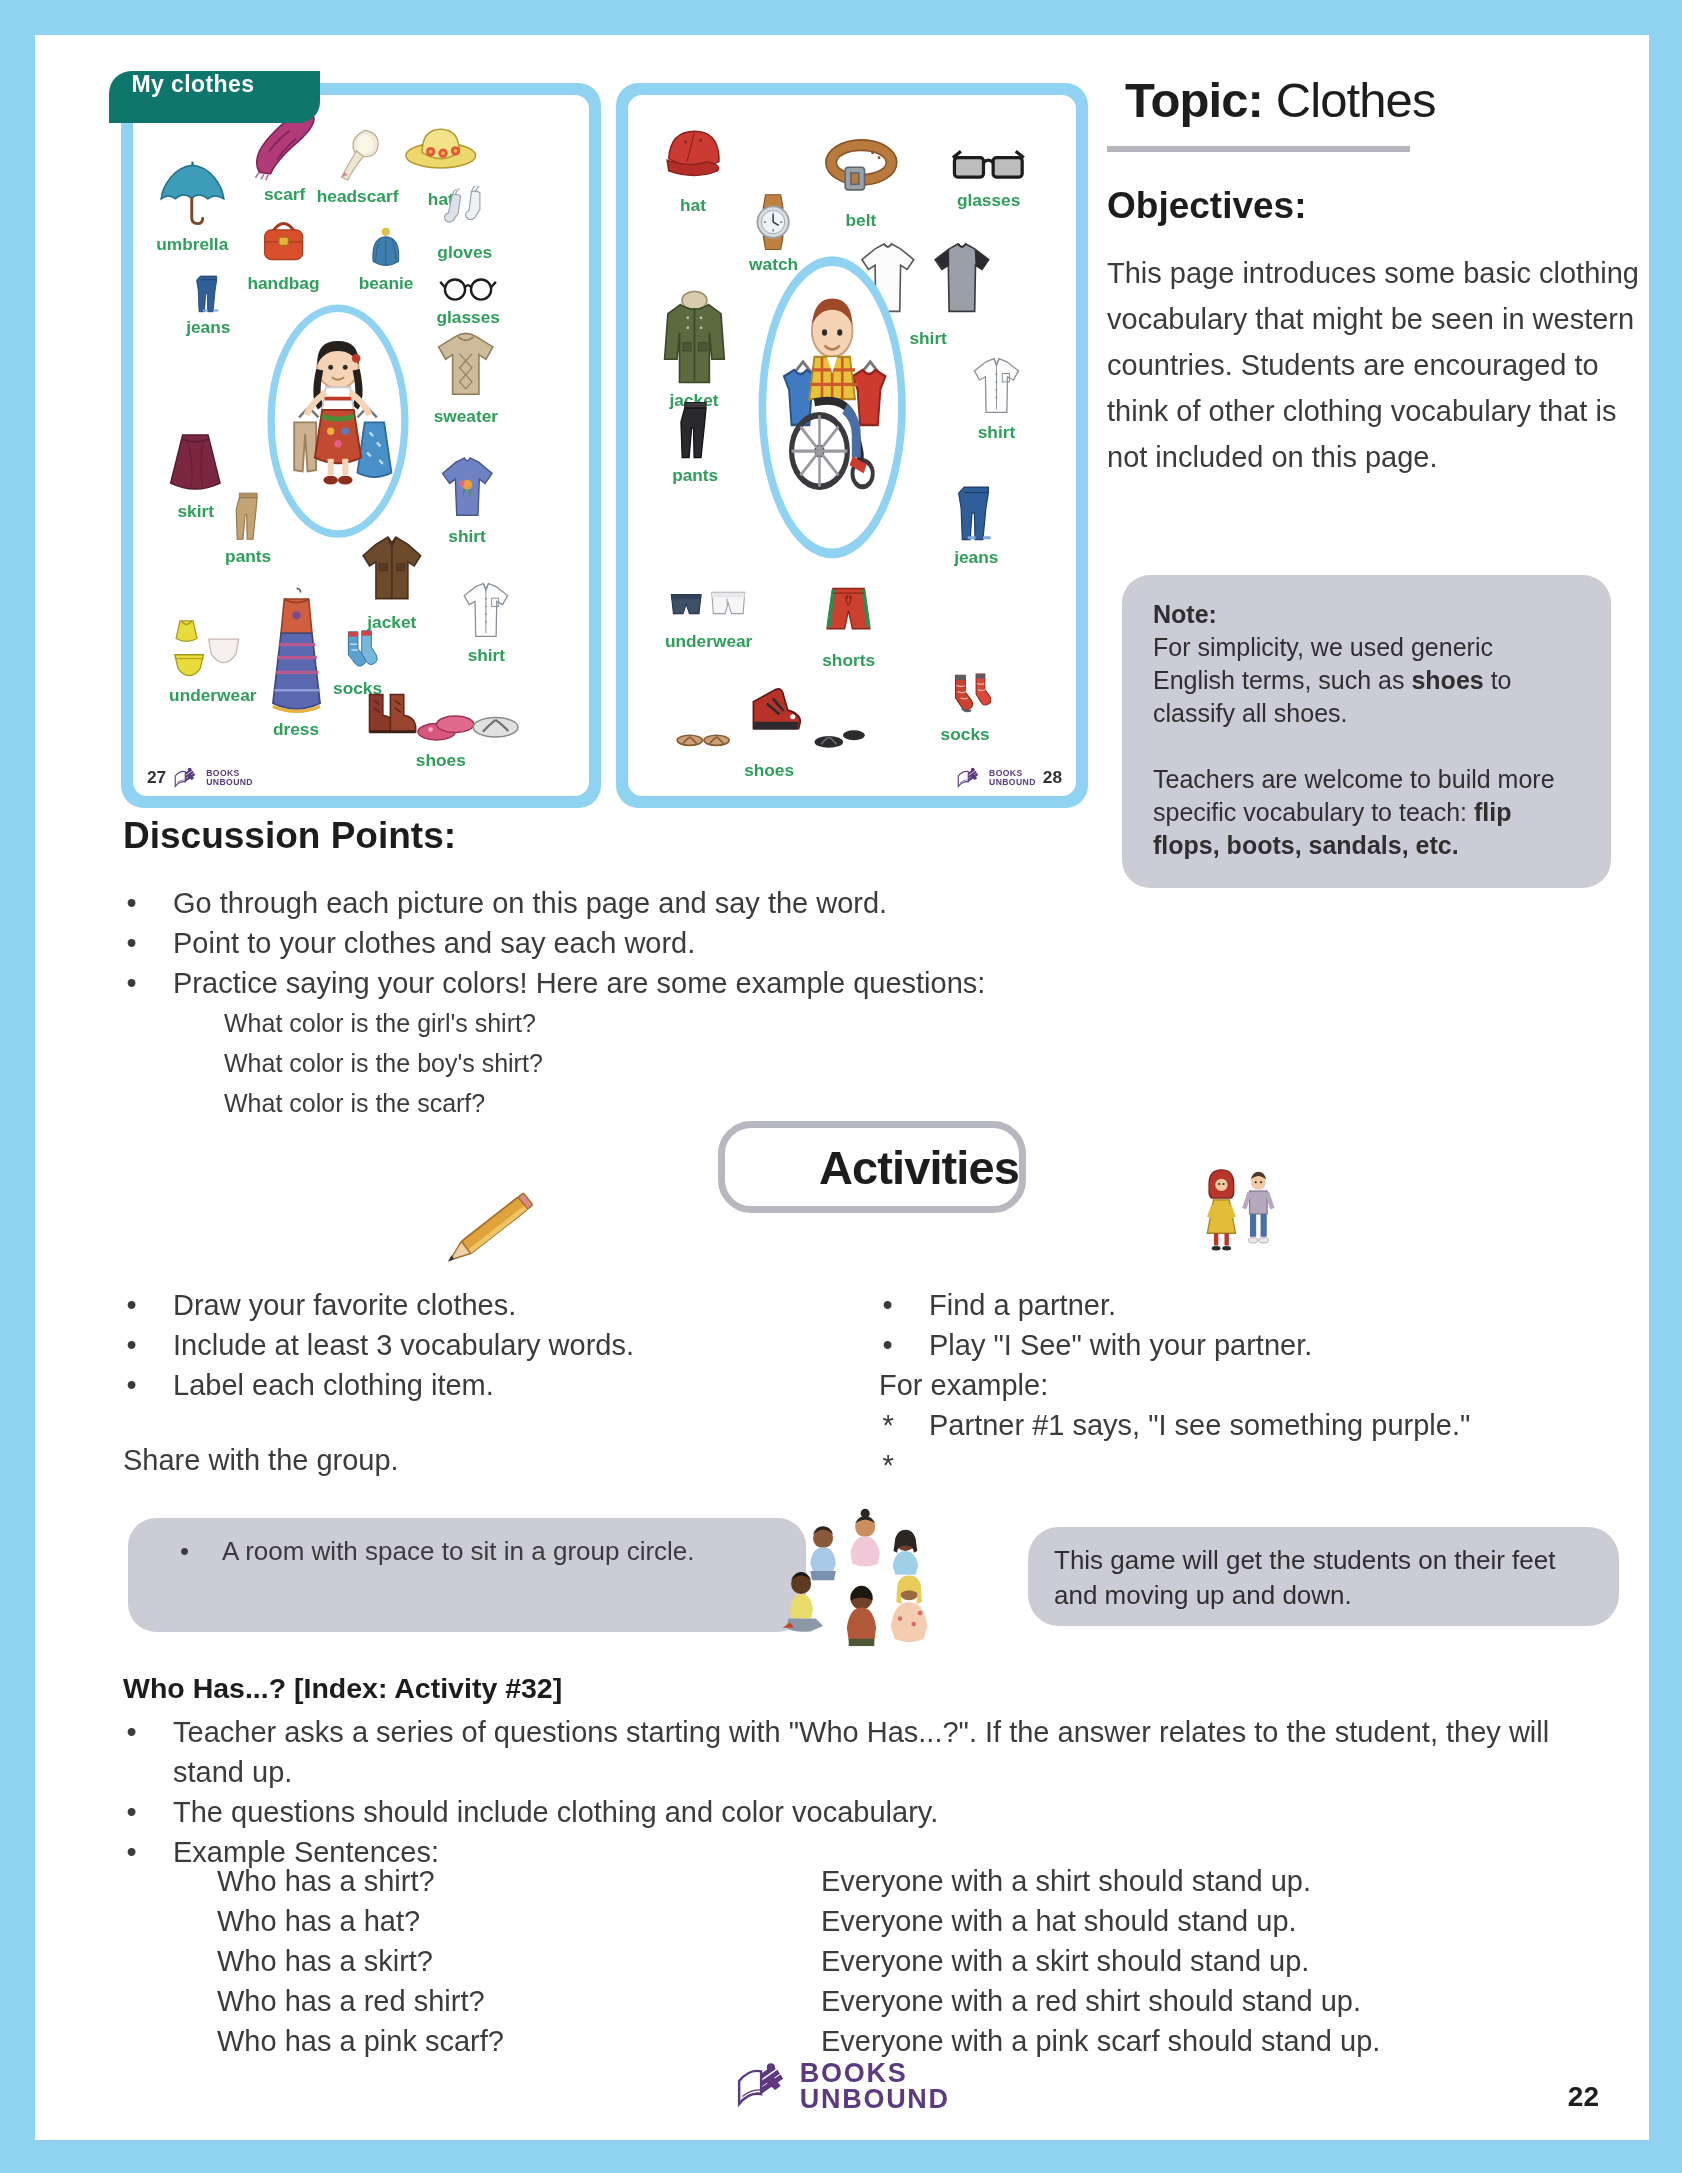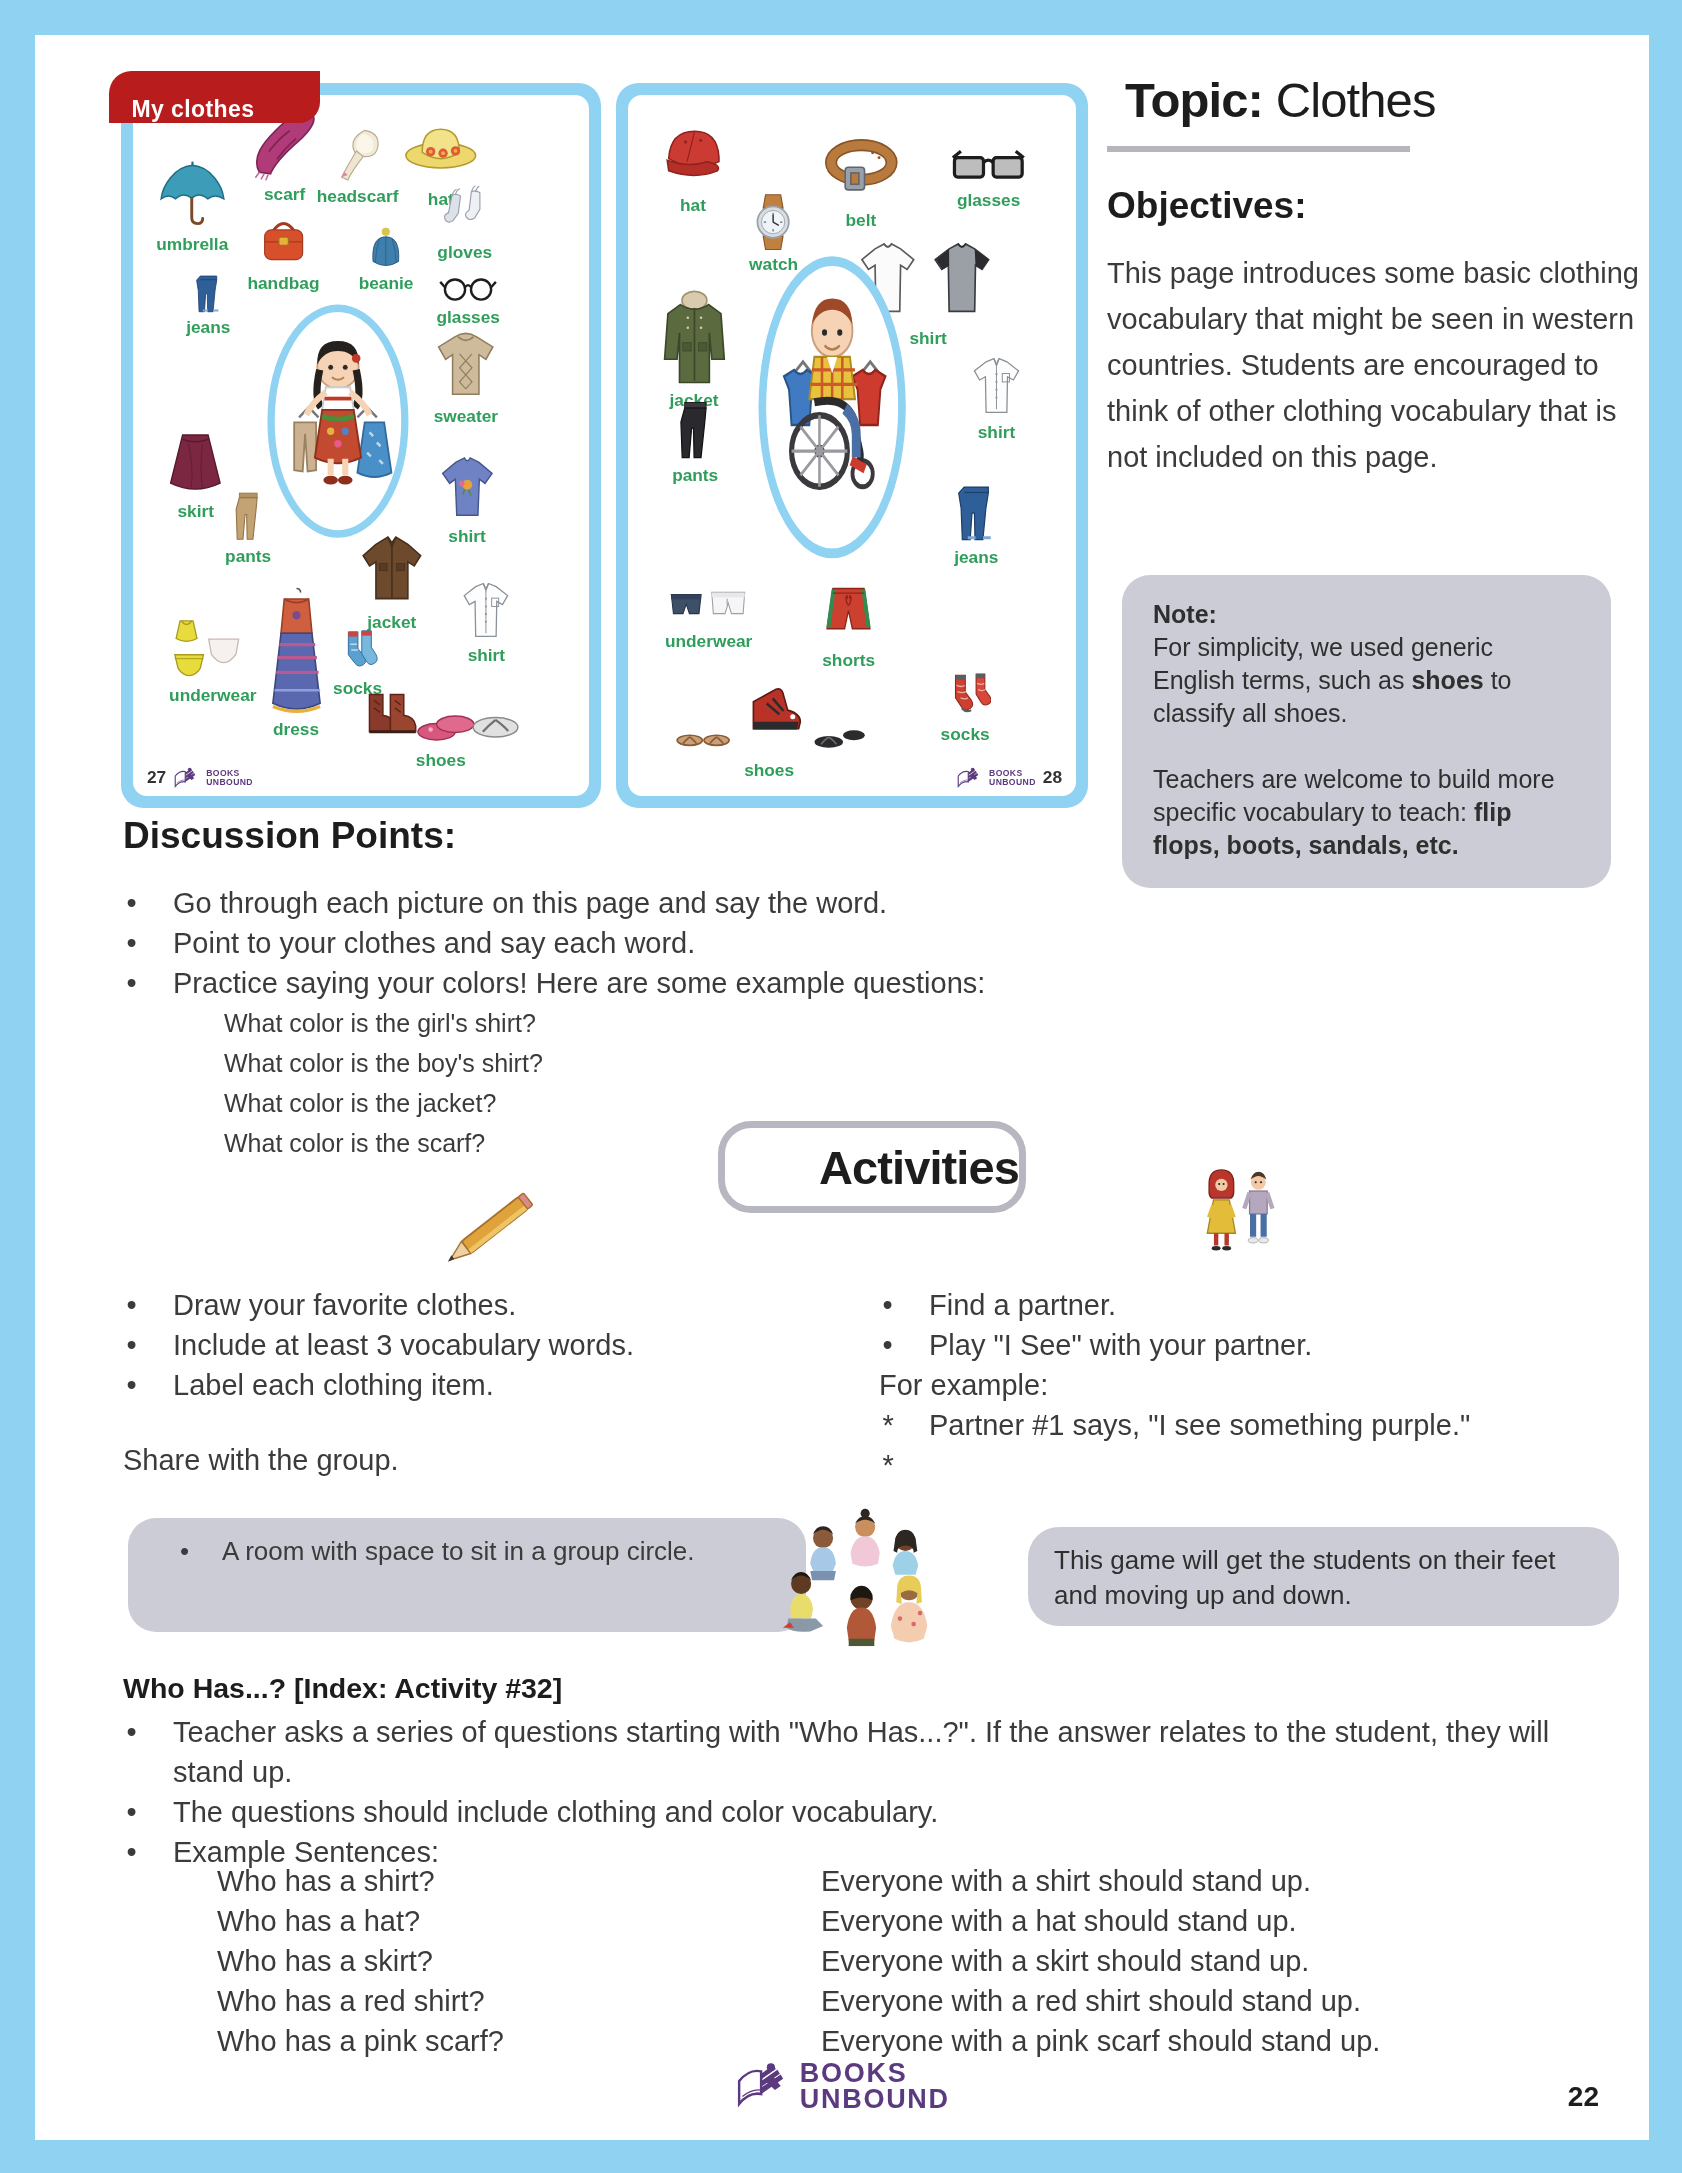--- a/index.html
+++ b/index.html
@@ -2,21 +2,21 @@
 <html style="font-size:14px"><head>
 <meta charset="utf-8">
 <style>
   html,body{margin:0;padding:0}
   body{width:1683px;height:2174px;position:relative;font-family:"Liberation Sans",sans-serif;background:#8fd2f2;overflow:hidden}
   .inner{position:absolute;left:35px;top:35px;width:1614px;height:2105px;background:#ffffff}
 
   
   .card{position:absolute;background:#8fd2f2;border-radius:22.5px;padding:12px;box-sizing:border-box}
   .card-inner{position:relative;width:100%;height:100%;background:#fff;border-radius:14px}
-  .card-tab{position:absolute;left:-12px;top:-12px;width:211px;height:52px;background:#b91c1c;border-radius:22.5px 0 21px 0;z-index:3;display:flex;align-items:flex-end;padding-left:22.5px;box-sizing:border-box}
+  .card-tab{position:absolute;left:-12px;top:-12px;width:211px;height:52px;background:#0f766e;border-radius:22.5px 0 21px 0;z-index:3;display:flex;align-items:flex-start;padding-left:22.5px;box-sizing:border-box}
   .card-tab span{color:#fff;font-weight:bold;font-size:23px;letter-spacing:0.4px}
   .card-items{position:absolute;left:0;top:0;right:0;bottom:0;z-index:1}
   .card-item{position:absolute;display:flex;flex-direction:column;align-items:center}
   .card-item .ic{display:block;width:100%}
   .card-item .ic svg{width:100%;height:auto;display:block}
   .card-item.fig .ic{height:100%}
   .card-item.fig .ic svg{height:100%}
   .card-item .lbl{font-size:17.3px;font-weight:bold;color:#2f9e5a;margin-top:2.6px;white-space:nowrap}
   .card-foot{position:absolute;bottom:7px;display:flex;align-items:center;gap:7px;z-index:2}
   .card-foot.fl{left:14px}.card-foot.fr{right:14px}
@@ -596,21 +596,20 @@
     <div class="brow">
         <span class="mark">•</span>
         <span>Point to your clothes and say each word.</span>
       </div>
     <div class="brow">
         <span class="mark">•</span>
         <span>Practice saying your colors! Here are some example questions:</span>
       </div>
     <div class="qline">What color is the girl's shirt?</div>
     <div class="qline">What color is the boy's shirt?</div>
-    <div class="qline">What color is the jacket?</div>
     <div class="qline">What color is the scarf?</div>
   </div>
 
   <div class="pencil">
       <svg viewBox="0 0 130 130">
         <g transform="rotate(142 65 65)">
           <rect x="16" y="57" width="76" height="16" rx="3" fill="#e0a33c" stroke="#a8702a" stroke-width="2"></rect>
           <path d="M16 57 h76 v5 h-76z" fill="#efc465"></path>
           <path d="M92 57 l21 8 -21 8z" fill="#ecd0a8" stroke="#a8702a" stroke-width="1.5"></path>
           <path d="M109 63 l7 2 -7 3z" fill="#3a3a3a"></path>

